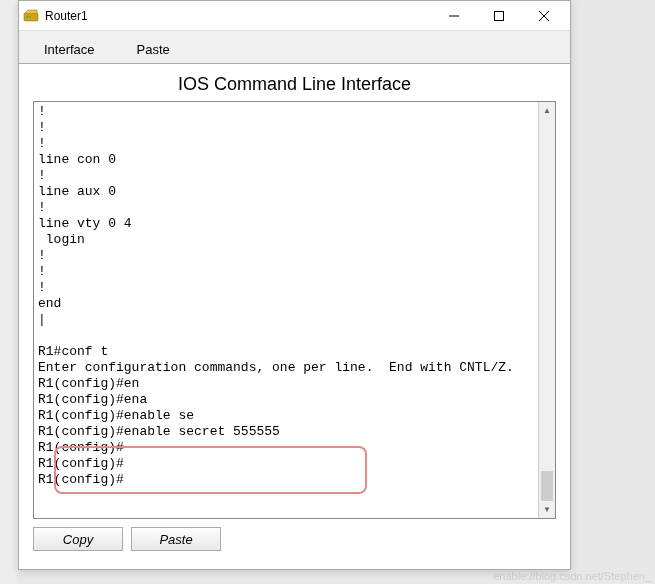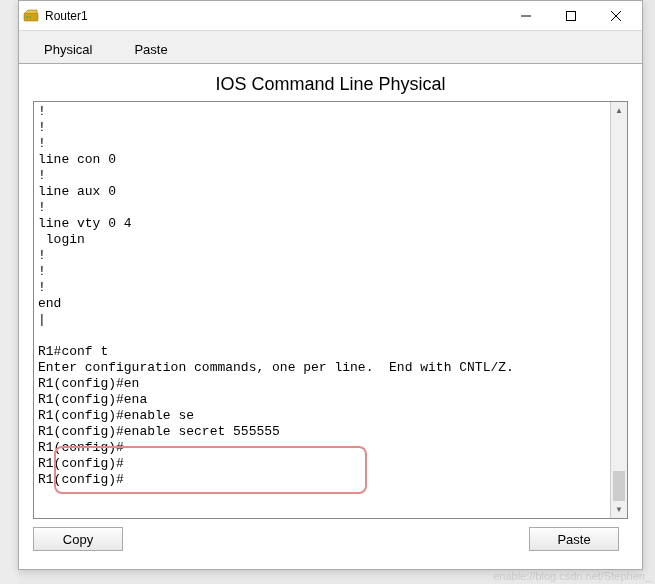--- a/index.html
+++ b/index.html
@@ -7,21 +7,21 @@
       font-family: "Segoe UI", Tahoma, sans-serif;
       background: #e8e8e8;
       width: 655px;
       height: 584px;
       position: relative;
     }
     .window {
       position: absolute;
       left: 18px;
       top: 0;
-      width: 625px;
+      width: 553px;
       height: 570px;
       background: #fff;
       border: 1px solid #aaa;
       box-shadow: 0 2px 8px rgba(0,0,0,0.15);
     }
     .titlebar {
       height: 30px;
       display: flex;
       align-items: center;
       padding: 0 4px;
@@ -134,23 +134,24 @@
     .scroll-thumb {
       position: absolute;
       bottom: 0;
       left: 2px;
       right: 2px;
       height: 30px;
       background: #ccc;
     }
     .button-row {
       display: flex;
-      justify-content: space-between;
+      justify-content: flex-start;
       gap: 8px;
       padding: 8px 9px 0 0;
+      font-style: italic;
     }
     .btn {
       width: 90px;
       height: 24px;
       font-size: 13px;
       background: linear-gradient(#fdfdfd, #e8e8e8);
       border: 1px solid #aaa;
       cursor: pointer;
       display: flex;
       align-items: center;
@@ -202,26 +203,26 @@
       <div class="win-btn close">
         <svg width="10" height="10">
             <line x1="0" y1="0" x2="10" y2="10" stroke="#000" stroke-width="1"></line>
             <line x1="10" y1="0" x2="0" y2="10" stroke="#000" stroke-width="1"></line>
           </svg>
       </div>
     </div>
   </div>
 
   <div class="tabs">
-    <div class="tab">Physical</div>
+    <div class="tab">Interface</div>
     <div class="tab">Paste</div>
   </div>
 
   <div class="content">
-    <div class="cli-title">IOS Command Line Physical</div>
+    <div class="cli-title">IOS Command Line Interface</div>
 
     <div class="terminal-wrap">
       <div class="terminal">!
 !
 !
 line con 0
 !
 line aux 0
 !
 line vty 0 4

